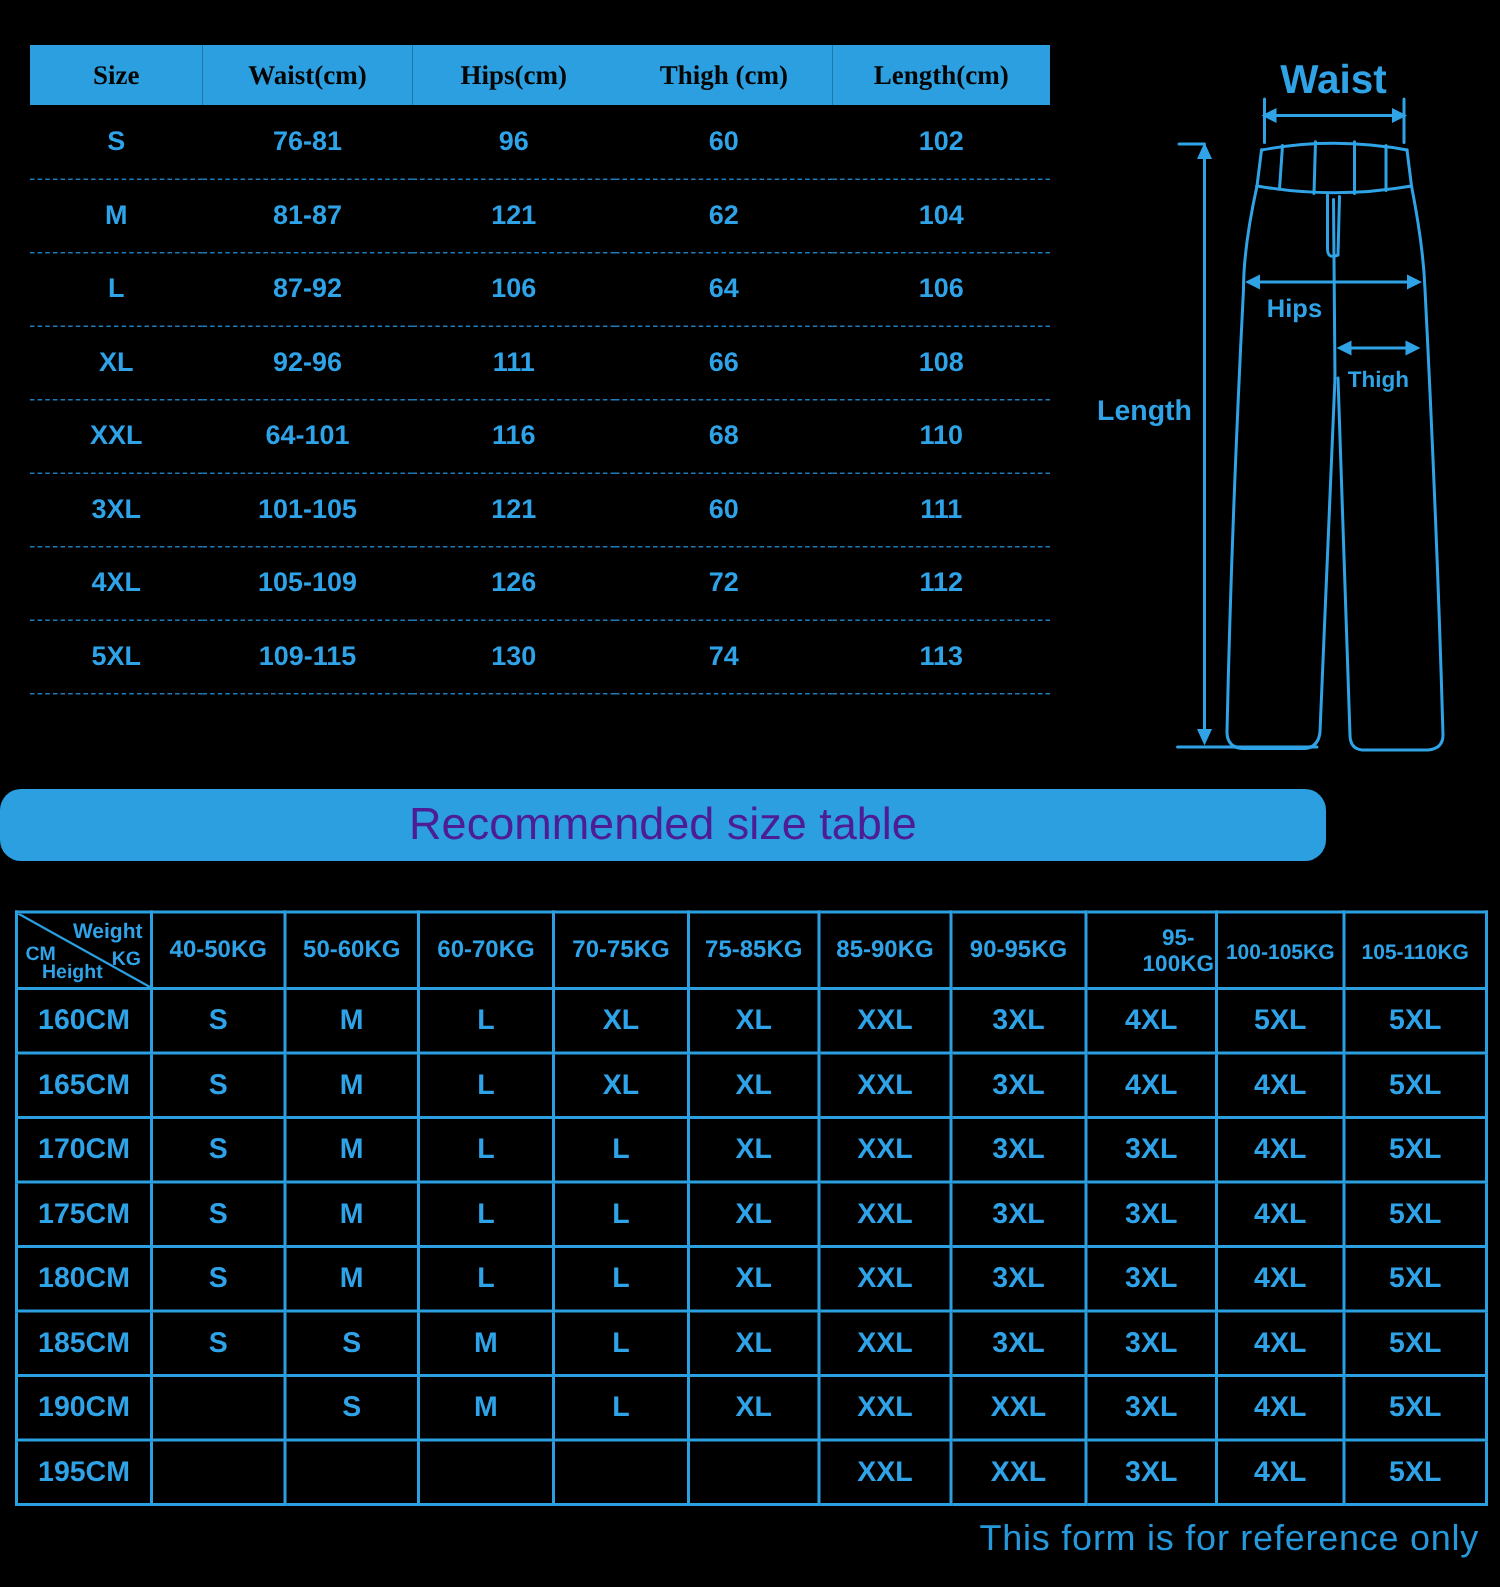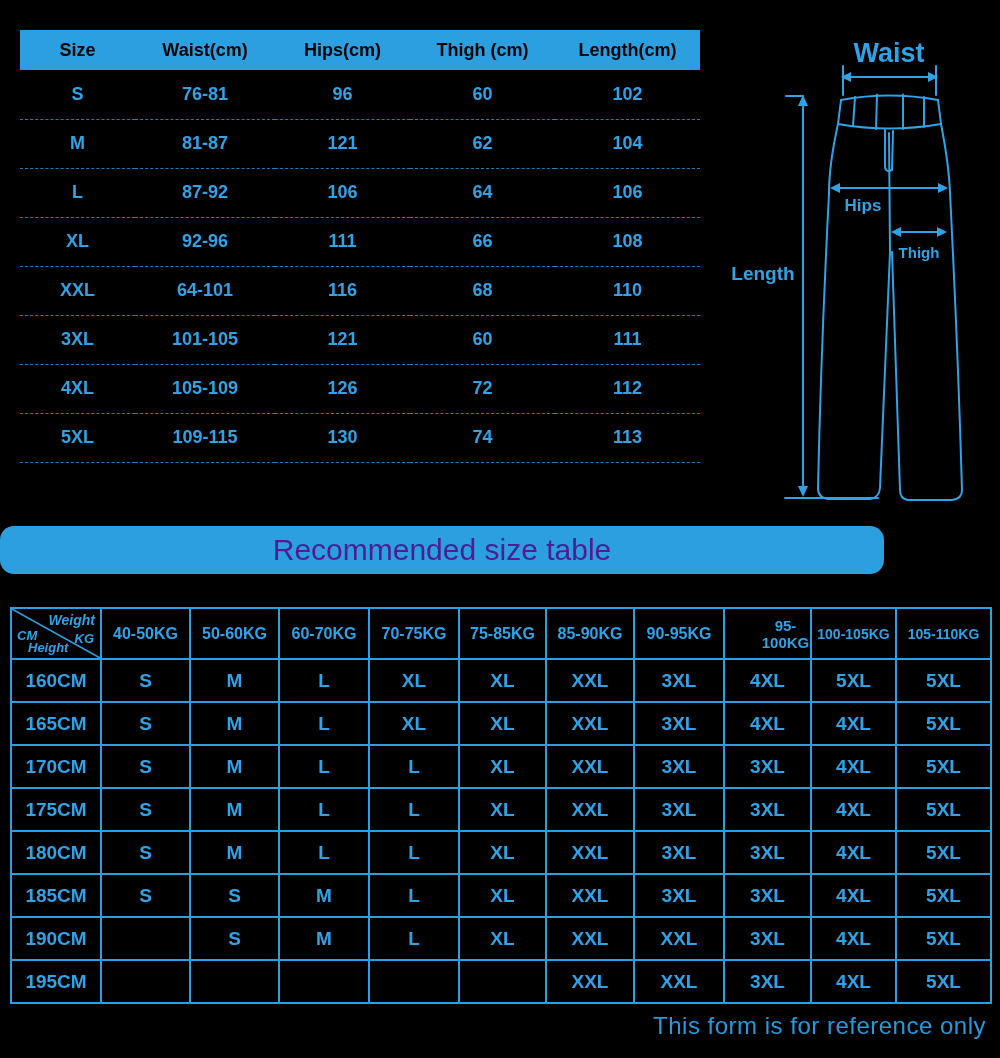--- a/index.html
+++ b/index.html
@@ -5,21 +5,21 @@
   :root { --accent:#2b9fe0; --text:#2fa3e8; --note:#2699dd; --dash:#1e7cba; }
   * { box-sizing: border-box; }
   html,body { margin:0; padding:0; background:#000; }
   .page { position:relative; width:1000px; height:1058px; background:#000; overflow:hidden;
           font-family:"Liberation Sans", sans-serif; }
 
   
   .size-table { position:absolute; left:20px; top:30px; width:680px;
                 border-collapse:collapse; table-layout:fixed; }
   .size-table th { background:var(--accent); color:#050505; font-weight:bold; font-size:18px;
-                   height:40px; padding:0; text-align:center; }
+                   height:40px; padding:0; text-align:center;font-family:Liberation Serif, serif; }
   .size-table td { color:var(--text); font-weight:bold; font-size:18px; text-align:center;
                    height:49px; padding:0; border-bottom:1px dashed var(--dash); }
 
   
   .pants { position:absolute; left:700px; top:20px; }
 
   
   .banner { position:absolute; left:0; top:526px; width:884px; height:48px;
             background:var(--accent); color:#4c1d95; font-size:30px;
             line-height:48px; text-align:center;border-radius:14px; }
@@ -30,21 +30,21 @@
   .rec-table th, .rec-table td { border:2px solid var(--accent); color:var(--text);
                text-align:center; padding:0; vertical-align:middle; }
   .rec-table thead th { height:51px; font-weight:bold; font-size:16px; }
   .rec-table thead th.sm1 { font-size:15px;padding-left:36px; }
   .rec-table thead th.sm2 { font-size:14px; }
   .rec-table tbody td { height:43px; font-weight:bold; font-size:19px; }
   .rec-table td.hcell { font-size:19px;margin-top:20px; }
 
   .corner { position:relative; width:100%; height:100%; }
   .corner svg { position:absolute; left:0; top:0; width:100%; height:100%; }
-  .corner span { position:absolute; font-weight:bold; color:var(--text); line-height:1;font-style:italic; }
+  .corner span { position:absolute; font-weight:bold; color:var(--text); line-height:1; }
   .corner .c-weight { top:4px;  right:5px;  font-size:14px; }
   .corner .c-kg     { top:23px; right:6px;  font-size:13px; }
   .corner .c-cm     { top:20px; left:5px;   font-size:13px; }
   .corner .c-height { bottom:4px; left:4px; font-size:13px;margin-left:12px; }
 
   
   .footer-note { position:absolute; right:14px; top:1012px; font-size:24px;
                  color:var(--note); letter-spacing:0.5px; }
 </style>
 </head>

